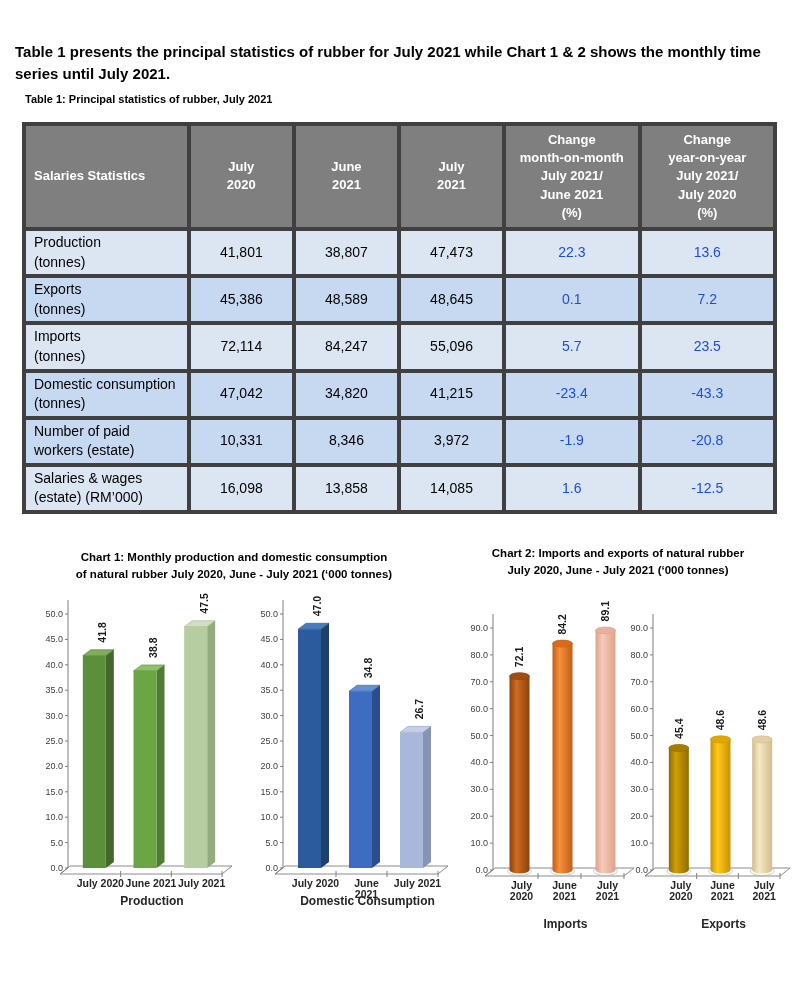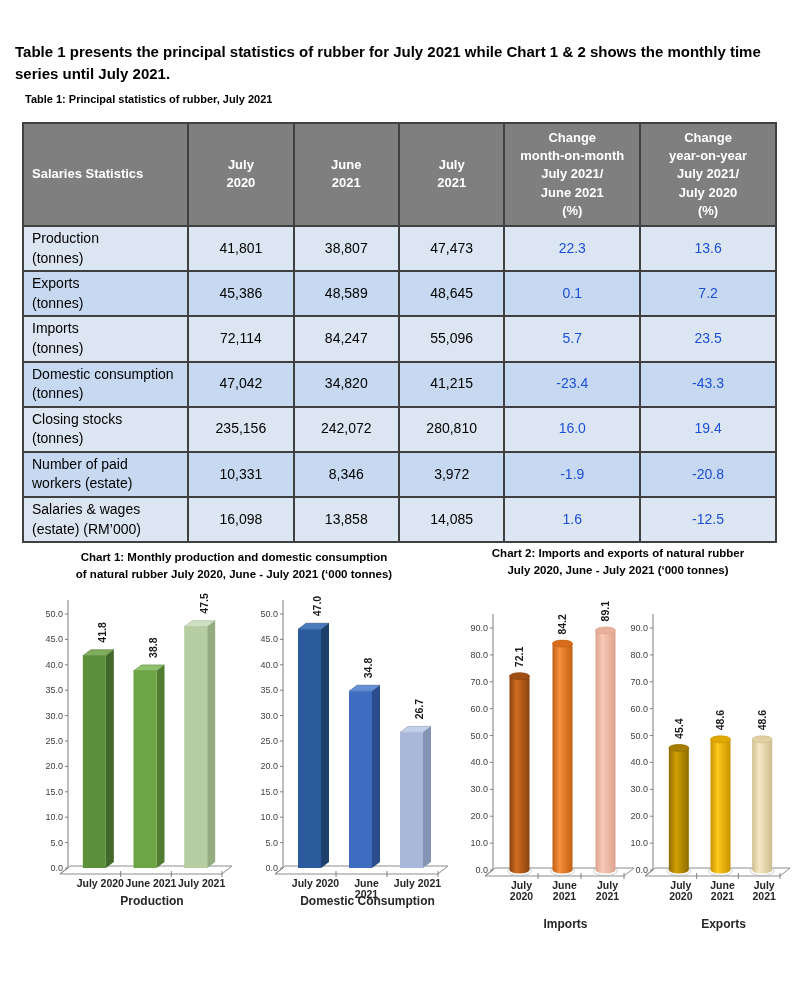--- a/index.html
+++ b/index.html
@@ -13,21 +13,21 @@
   }
   .tbl-title{
     position:absolute;left:25px;top:93px;
     font-size:11px;font-weight:bold;
   }
   table.stats{
     position:absolute;left:22px;top:122px;width:755px;
     border-collapse:collapse;table-layout:fixed;
     border-left:1px solid #a3b8d9;border-bottom:1px solid #a3b8d9;
   }
-  table.stats th, table.stats td{border:2px solid #404040;vertical-align:middle}
+  table.stats th, table.stats td{border:4px solid #404040;vertical-align:middle}
   table.stats th{
     background:#7f7f7f;color:#ffffff;font-weight:bold;font-size:13px;
     line-height:1.4;text-align:center;padding:5px 3px;white-space:pre-line;
   }
   table.stats th.first{text-align:left;padding-left:8px}
   table.stats td{font-size:14px;text-align:center;padding:2px 6px;line-height:1.4}
   table.stats td.lab{text-align:left;padding-left:8px;white-space:pre-line}
   table.stats tr.light td{background:#dce6f2}
   table.stats tr.dark td{background:#c6d9f1}
   table.stats td.chg{color:#1d4ed8}
@@ -112,29 +112,20 @@
         <td class="chg">23.5</td>
       </tr>
       <tr class="dark">
         <td class="lab">Domestic consumption
 (tonnes)</td>
         <td class="num">47,042</td>
         <td class="num">34,820</td>
         <td class="num">41,215</td>
         <td class="chg">-23.4</td>
         <td class="chg">-43.3</td>
-      </tr>
-      <tr class="light">
-        <td class="lab">Closing stocks
-(tonnes)</td>
-        <td class="num">235,156</td>
-        <td class="num">242,072</td>
-        <td class="num">280,810</td>
-        <td class="chg">16.0</td>
-        <td class="chg">19.4</td>
       </tr>
       <tr class="dark">
         <td class="lab">Number of paid
 workers (estate)</td>
         <td class="num">10,331</td>
         <td class="num">8,346</td>
         <td class="num">3,972</td>
         <td class="chg">-1.9</td>
         <td class="chg">-20.8</td>
       </tr>

